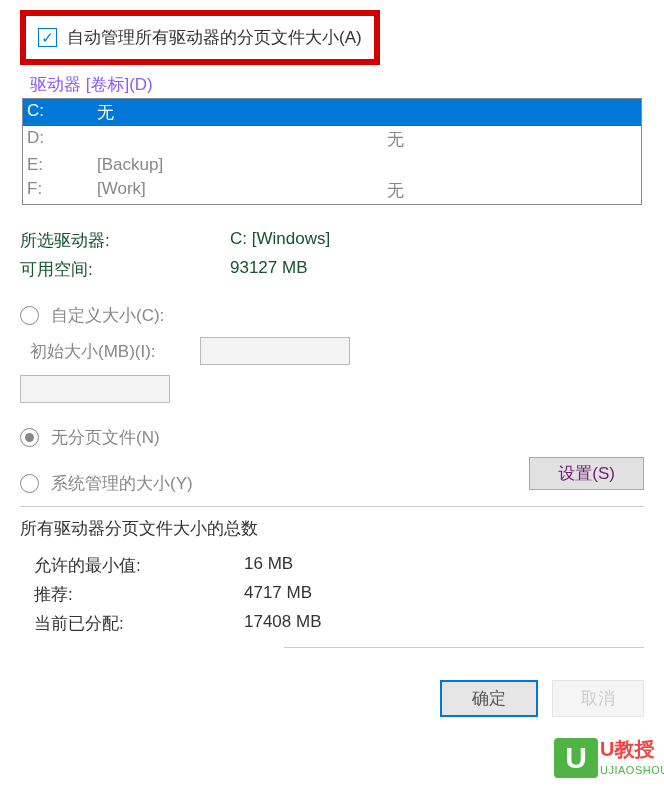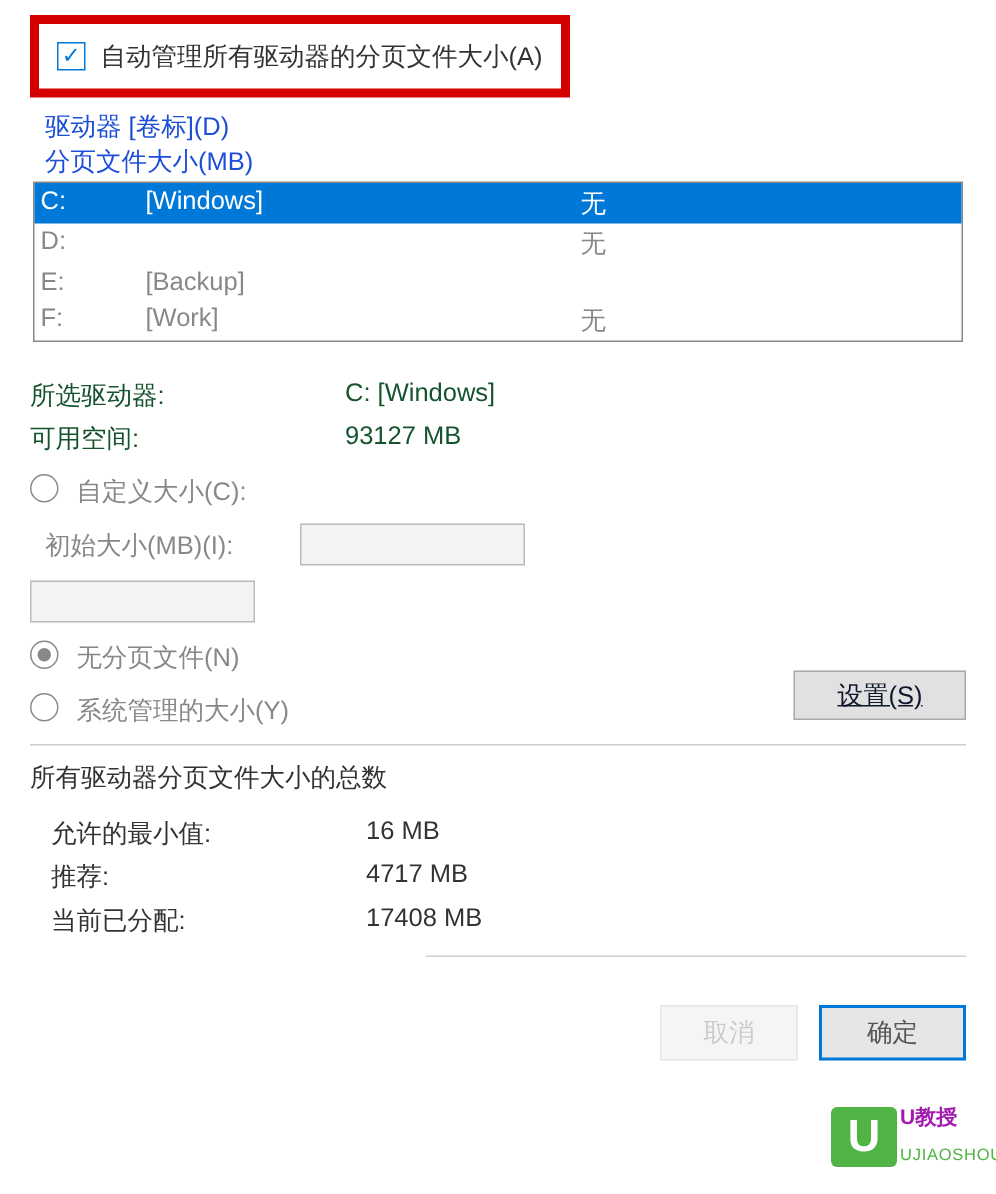--- a/index.html
+++ b/index.html
@@ -39,23 +39,22 @@
     color: #0078d7;
     font-size: 15px;
     line-height: 1;
   }
   .group-label {
     color: #333;
     margin: 2px 0 6px 0;
   }
   .col-headers {
     display: flex;
-    color: #1d4ed8;
+    color: #8b5cf6;
     margin: 4px 0 2px 10px;
-    flex-direction: column;
   }
   .col-headers .col1 { width: 300px; }
   .drive-list {
     border: 1px solid #888;
     background: #fff;
     margin: 0 2px;
   }
   .drive-row {
     display: flex;
     padding: 2px 4px;
@@ -73,21 +72,22 @@
     color: #14532d;
   }
   .detail-row {
     display: flex;
     margin-bottom: 6px;
   }
   .detail-label { width: 210px; }
   .detail-value { flex: 1; }
   .radio-row {
     display: flex;
-    margin: 12px 0 10px 0;
+    align-items: center;
+    margin: 23px 0 10px 0;
     color: #888;
   }
   .radio {
     width: 19px;
     height: 19px;
     border: 1.5px solid #888;
     border-radius: 50%;
     margin-right: 12px;
     display: inline-flex;
     align-items: center;
@@ -120,22 +120,21 @@
   }
   .btn {
     background: #e1e1e1;
     border: 1px solid #aaa;
     padding: 4px 28px;
     font-family: inherit;
     font-size: 17px;
     color: #555;
   }
   .btn.disabled {
-    color: #0f172a;
-    text-decoration: underline;
+    color: #701a75;
   }
   .separator {
     border: none;
     border-top: 1px solid #ccc;
     margin: 16px 0 10px 0;
   }
   .separator-short {
     border: none;
     border-top: 1px solid #ccc;
     margin: 12px 0 4px 0;
@@ -181,23 +180,23 @@
     justify-content: center;
     border-radius: 4px;
     position: absolute;
     left: 0;
     top: 2px;
   }
   .watermark .text {
     position: absolute;
     left: 46px;
     top: 0;
-    font-size: 14px;
+    font-size: 20px;
     font-weight: bold;
-    color: #a21caf;
+    color: #ef4444;
   }
   .watermark .url {
     position: absolute;
     left: 46px;
     top: 28px;
     font-size: 11px;
     color: #4fb443;
     letter-spacing: 0.5px;
   }
 </style>
@@ -209,27 +208,25 @@
   <div class="highlight-box">
     <div class="checkbox-row">
       <span class="checkbox">✓</span>
       <span>自动管理所有驱动器的分页文件大小(A)</span>
     </div>
   </div>
 
 
   <div class="col-headers">
     <span class="col1">驱动器 [卷标](D)</span>
-    <span>分页文件大小(MB)</span>
   </div>
 
   <div class="drive-list" id="drive-list">
       <div class="drive-row selected">
         <span class="drive-letter">C:</span>
-        <span class="drive-label">[Windows]</span>
         <span class="drive-size">无</span>
       </div>
       <div class="drive-row">
         <span class="drive-letter">D:</span>
         <span class="drive-label"></span>
         <span class="drive-size">无</span>
       </div>
       <div class="drive-row">
         <span class="drive-letter">E:</span>
         <span class="drive-label">[Backup]</span>
@@ -293,22 +290,22 @@
     <span>4717 MB</span>
   </div>
   <div class="totals-row">
     <span class="totals-key">当前已分配:</span>
     <span>17408 MB</span>
   </div>
 
   <hr class="separator-short">
 
   <div class="bottom-buttons">
+    <button class="btn btn-primary">确定</button>
     <button class="btn" style="opacity:0.3">取消</button>
-    <button class="btn btn-primary">确定</button>
   </div>
 
 </div>
 
 <div class="watermark">
   <div class="logo">U</div>
   <div class="text">U教授</div>
   <div class="url">UJIAOSHOU.COM</div>
 </div>
 

